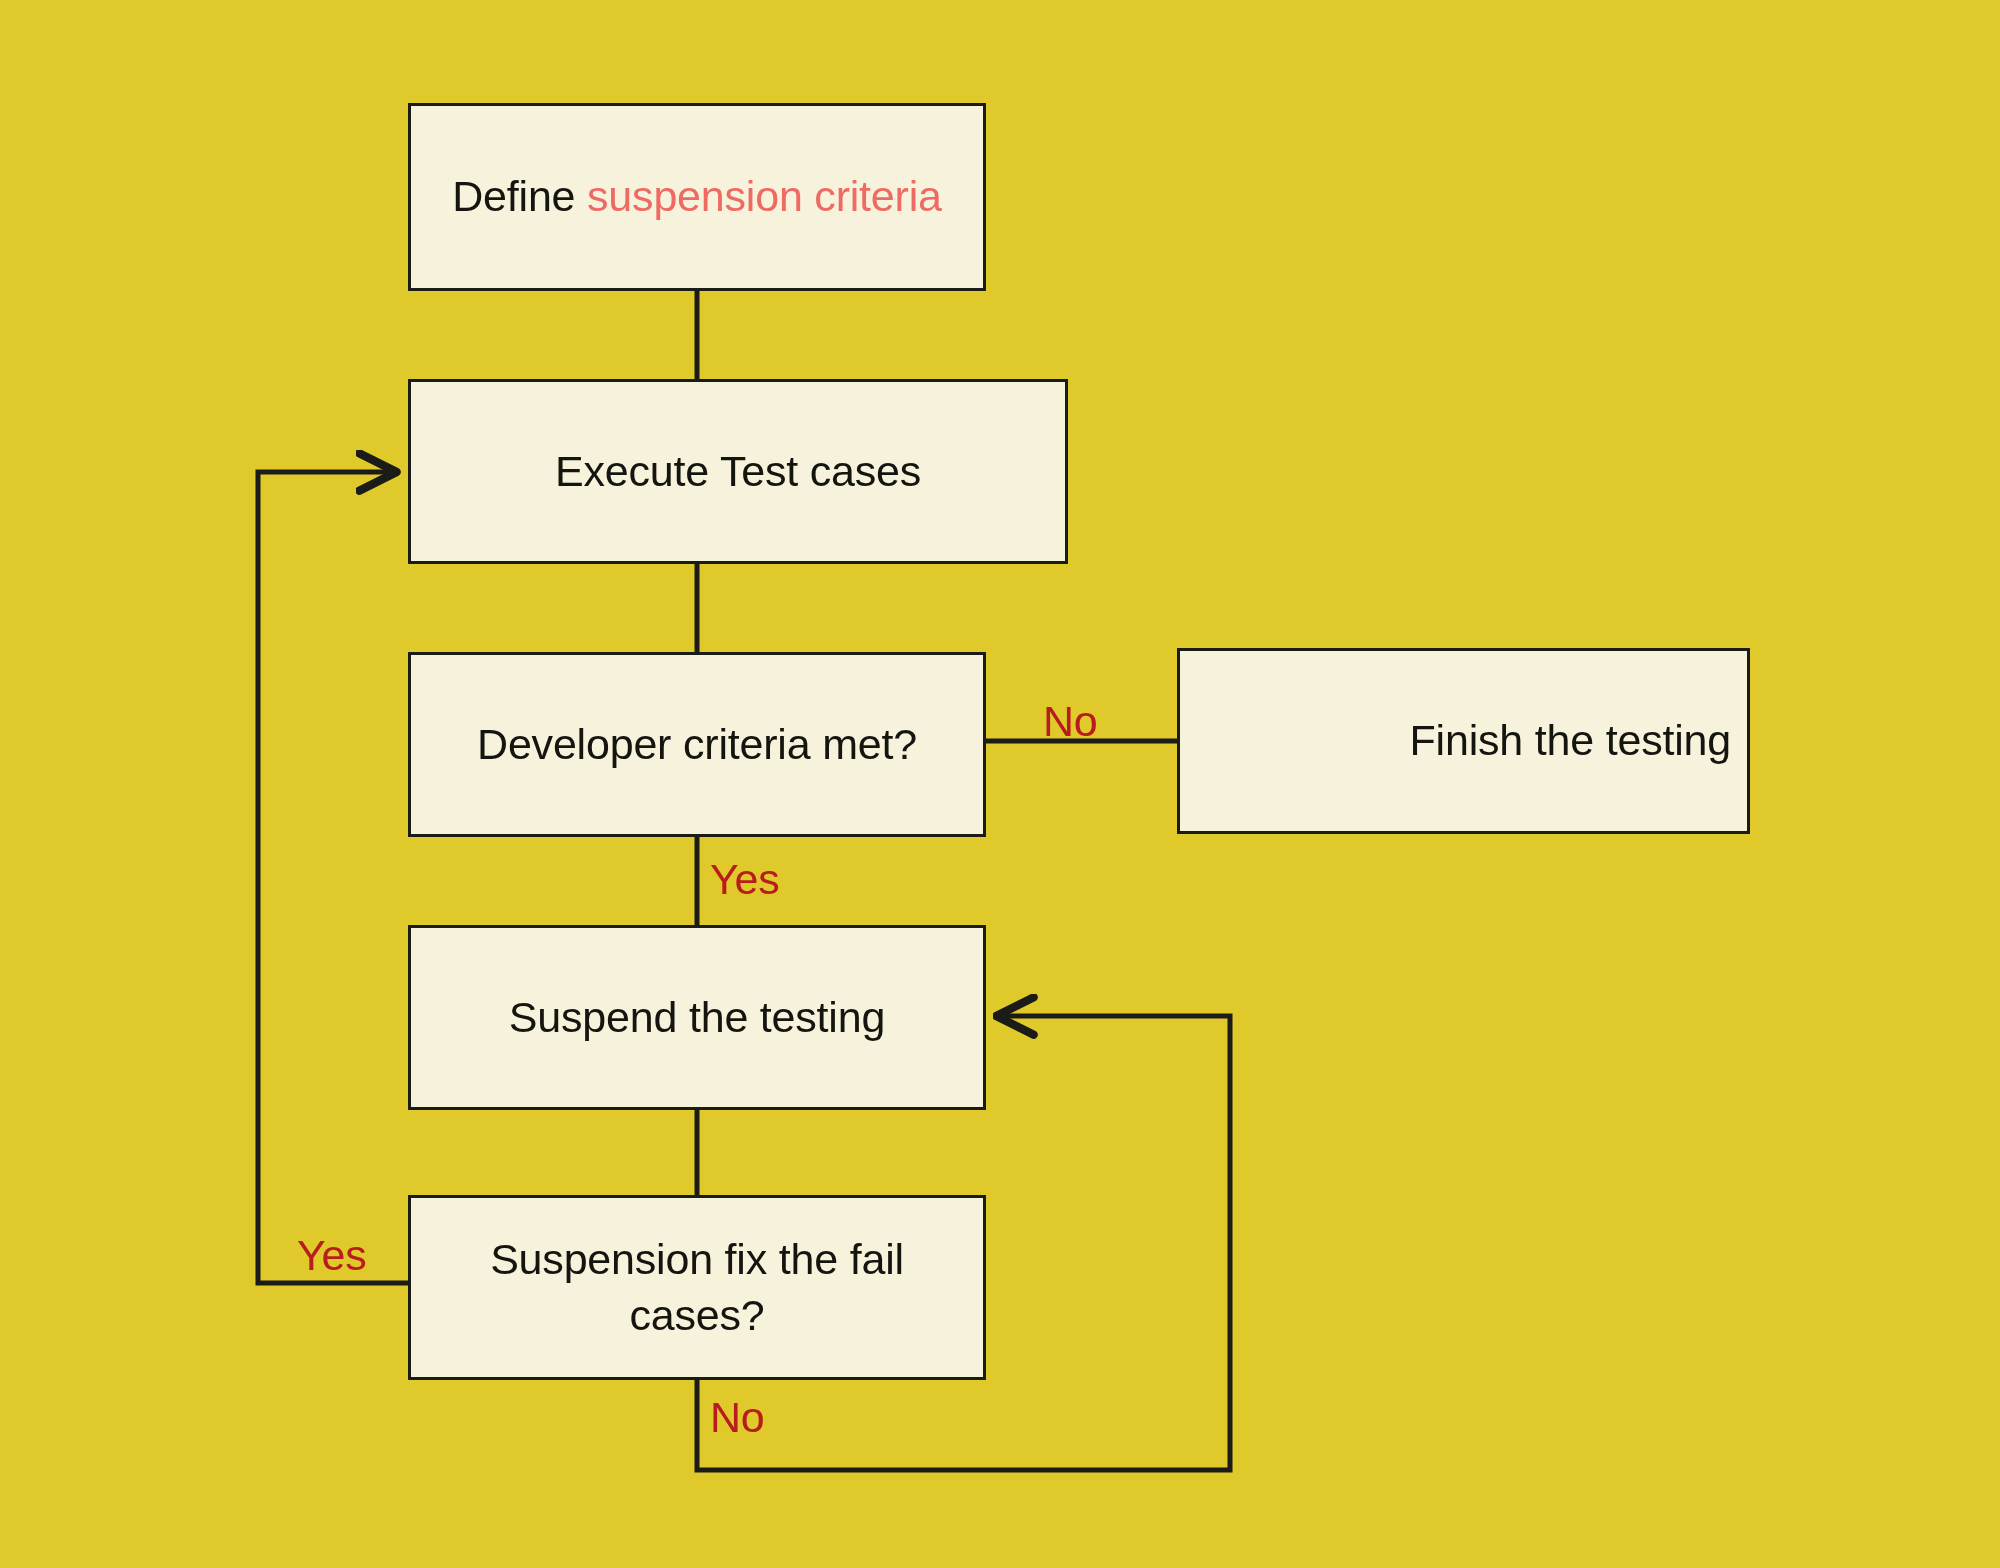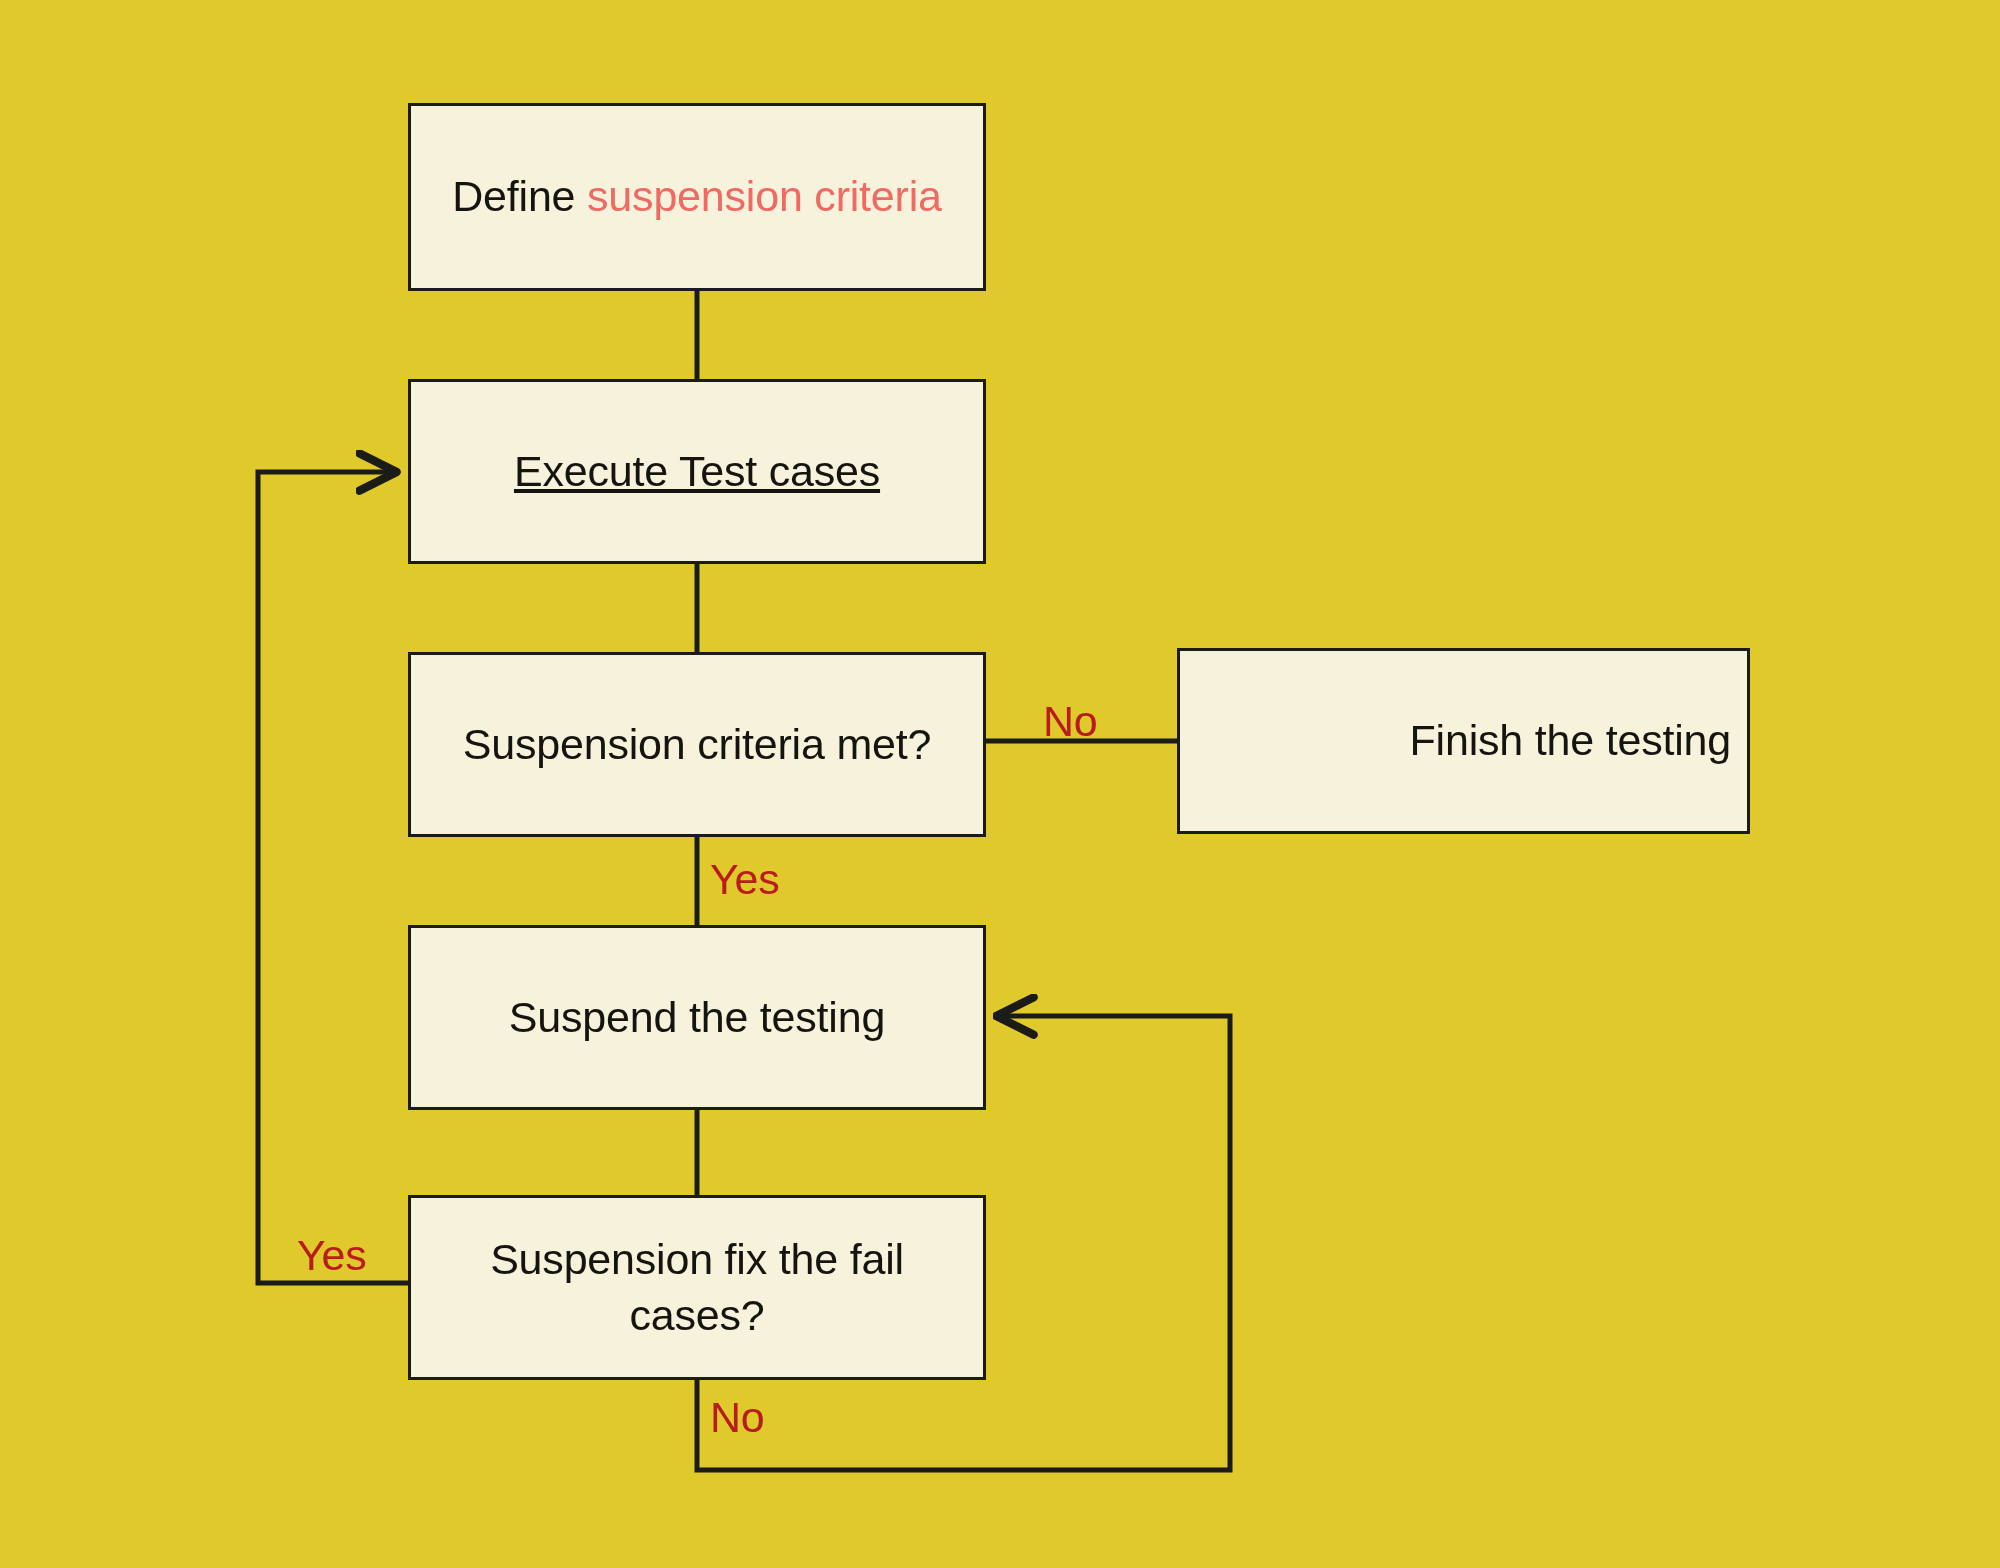--- a/index.html
+++ b/index.html
@@ -49,21 +49,21 @@
     position: absolute;
     font-size: 43px;
     color: #b91c1c;
     line-height: 1;
     white-space: nowrap;
     letter-spacing: -0.2px;
   }
 
   
   #node-define        { left: 408px;  top: 103px;  width: 578px;  height: 188px; }
-  #node-execute       { left: 408px;  top: 379px;  width: 578px;  height: 185px; text-decoration: underline; }
+  #node-execute       { left: 408px;  top: 379px;  width: 660px;  height: 185px; }
   #node-criteria      { left: 408px;  top: 652px;  width: 578px;  height: 185px; }
   #node-finish        { left: 1177px; top: 648px;  width: 573px;  height: 186px; justify-content: flex-end; }
   #node-suspend       { left: 408px;  top: 925px;  width: 578px;  height: 185px; }
   #node-developer     { left: 408px;  top: 1195px; width: 578px;  height: 185px; }
 
   
   #label-no-criteria  { left: 1043px; top: 700px; }
   #label-yes-criteria { left: 710px;  top: 858px; }
   #label-yes-dev      { left: 297px;  top: 1234px; }
   #label-no-dev       { left: 710px;  top: 1396px; }
@@ -100,21 +100,21 @@
 
   <div class="node" id="node-define">
     <span class="txt"><span>Define </span><span class="accent">suspension criteria</span></span>
   </div>
 
   <div class="node" id="node-execute">
     <span class="txt">Execute Test cases</span>
   </div>
 
   <div class="node" id="node-criteria">
-    <span class="txt">Suspension criteria met?</span>
+    <span class="txt">Developer criteria met?</span>
   </div>
 
   <div class="node" id="node-finish">
     <span class="txt">Finish the testing</span>
   </div>
 
   <div class="node" id="node-suspend">
     <span class="txt">Suspend the testing</span>
   </div>
 

